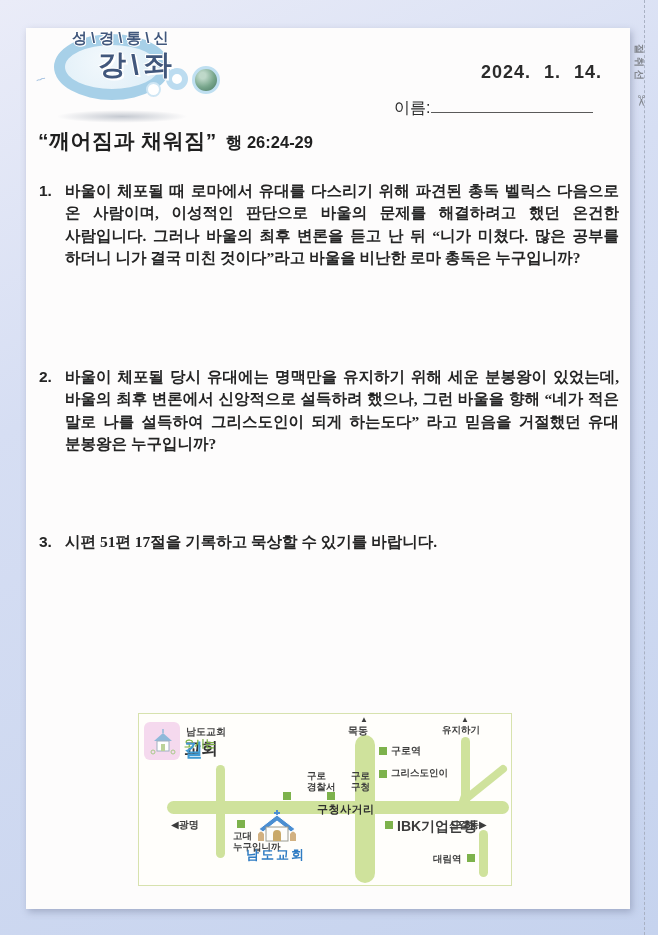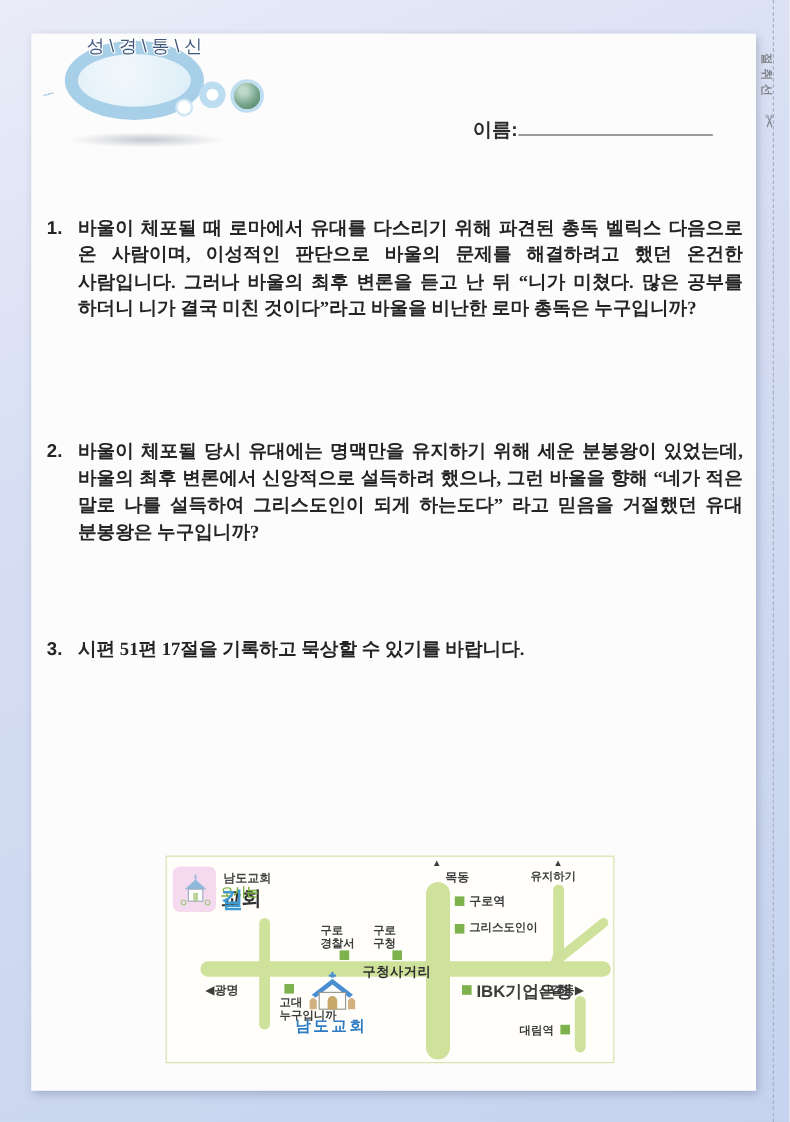--- a/index.html
+++ b/index.html
@@ -27,32 +27,32 @@
     position:absolute; left:20px; top:10px; width:116px; height:66px; border-radius:50%;
     border:11px solid #a7d0e8; background:radial-gradient(circle at 40% 35%,#f2f8fc,#dcedf7);
   }
   .logo-dot { position:absolute; left:112px; top:58px; width:15px; height:15px; border-radius:50%;
     background:#fff; border:2px solid #cfe6f4; }
   .logo-ringlet { position:absolute; left:132px; top:44px; width:22px; height:22px; border-radius:50%;
     background:#fff; border:6px solid #bcdcf0; }
   .logo-globe { position:absolute; left:158px; top:42px; width:28px; height:28px; border-radius:50%;
     border:3px solid #bfdff1;
     background:radial-gradient(circle at 35% 30%,#bed8c9 15%,#78a68c 55%,#52806a 90%); }
-  .logo-t1 { position:absolute; left:38px; top:5px; font-size:15px; font-weight:normal; color:#41577c;
+  .logo-t1 { position:absolute; left:38px; top:5px; font-size:15px; font-weight:bold; color:#41577c;
     letter-spacing:4px; text-shadow:-1px 0 #fff,1px 0 #fff,0 -1px #fff,0 1px #fff,1px 1px #fff,-1px -1px #fff; }
   .logo-t2 { position:absolute; left:64px; top:22px; font-size:28px; font-weight:bold; color:#41577c;
     letter-spacing:5px; text-shadow:-1px 0 #fff,1px 0 #fff,0 -1px #fff,0 1px #fff,2px 2px #fff,-1px -1px #fff; }
   .logo-shadow { position:absolute; left:22px; top:86px; width:132px; height:13px; border-radius:50%;
     background:radial-gradient(ellipse,rgba(140,150,165,.5),rgba(140,150,165,0) 70%); }
   .logo-scribble { position:absolute; left:2px; top:50px; color:#97b9dc; font-size:10px;
     transform:rotate(-18deg); letter-spacing:-2px; }
   
   .date { position:absolute; right:28px; top:34px; font-size:18px; font-weight:bold; color:#2b2b2b;
     word-spacing:7px; letter-spacing:1px; }
-  .name-row { position:absolute; left:368px; top:70px; font-size:16px; font-weight:bold; color:#2b2b2b; }
+  .name-row { position:absolute; left:368px; top:70px; font-size:16px; font-weight:normal; color:#2b2b2b; }
   .name-line { display:inline-block; width:162px; border-bottom:1.5px solid #5a5a5a; height:15px; margin-left:1px; }
   .title-row { position:absolute; left:12px; top:99px; color:#1f1f1f; white-space:nowrap; }
   .title-main { font-size:21px; font-weight:bold; letter-spacing:.5px; }
   .title-ref { font-size:16.5px; font-weight:bold; margin-left:9px; }
   
   .question { position:absolute; left:13px; width:580px; font-size:15.5px; line-height:22.4px;
     font-weight:bold; color:#242424; }
   .q-num { position:absolute; left:0; top:0; }
   .q-text { display:block; padding-left:26px; text-align:justify; word-break:keep-all;font-family:Liberation Serif, serif; }
   .q1 { top:152px; } .q2 { top:338px; } .q3 { top:503px; }
@@ -63,22 +63,22 @@
   .road { background:#cfe29c; }
   .road-h { left:28px; top:87px; width:342px; height:13px; border-radius:7px; }
   .road-mok { left:216px; top:21px; width:20px; height:148px; border-radius:10px; }
   .road-sin { left:322px; top:23px; width:9px; height:75px; border-radius:5px; }
   .road-left { left:77px; top:51px; width:9px; height:93px; border-radius:5px; }
   .road-drm { left:340px; top:116px; width:9px; height:47px; border-radius:5px; }
   .diag { left:316px; top:48px; width:54px; height:50px; }
   .maplabel { font-size:10px; font-weight:bold; color:#3c3c3c; white-space:nowrap; }
   .sq { width:8px; height:8px; background:#7db24c; }
   .tri { font-size:8px; color:#3c3c3c; }
-  .two-line { text-align:left; line-height:11px; font-size:9.5px; }
-  .lbl-intersection { left:163px; top:88px; font-size:11px; color:#2e2e2e; letter-spacing:.5px; }
+  .two-line { text-align:right; line-height:11px; font-size:9.5px; }
+  .lbl-intersection { left:178px; top:88px; font-size:11px; color:#2e2e2e; letter-spacing:.5px; }
   .legend-box { left:5px; top:8px; width:36px; height:38px; background:#f5d9ee; border-radius:6px; }
   .legend-name { left:47px; top:11px; font-size:10px; color:#444; }
   .legend-line { left:45px; top:23px; white-space:nowrap; position:absolute; }
   .legend-line .w1 { font-size:17px; font-weight:bold; color:#333; }
   .legend-line .w2 { font-size:10.5px; font-weight:bold; color:#7cb342; }
   .legend-line .w3 { font-size:19px; font-weight:bold; color:#3f9ad2; }
   .lbl-church { left:107px; top:132px; font-size:13px; color:#2f7cc3; letter-spacing:2px; font-weight:bold; }
   .church-svg { left:116px; top:95px; }
   .legend-svg { left:4px; top:6px; }
 </style>
@@ -87,25 +87,30 @@
 
 <div class="sheet">
 
   <div class="logo">
     <div class="logo-ring"></div>
     <div class="logo-shadow"></div>
     <div class="logo-dot"></div>
     <div class="logo-ringlet"></div>
     <div class="logo-globe"></div>
     <div class="logo-t1">성\경\통\신</div>
+    <div class="logo-t2">강\좌</div>
     <div class="logo-scribble">~~</div>
   </div>
 
+  <div class="date">2024. 1. 14.</div>
   <div class="name-row">
     <span>이름:</span><span class="name-line"></span>
+  </div>
+  <div class="title-row">
+    <span class="title-main">“깨어짐과 채워짐”</span><span class="title-ref">행 26:24-29</span>
   </div>
 
   <div class="question q1">
     <span class="q-num">1.</span>
     <span class="q-text">바울이 체포될 때 로마에서 유대를 다스리기 위해 파견된 총독 벨릭스 다음으로 온 사람이며, 이성적인 판단으로 바울의 문제를 해결하려고 했던 온건한 사람입니다. 그러나 바울의 최후 변론을 듣고 난 뒤 “니가 미쳤다. 많은 공부를 하더니 니가 결국 미친 것이다”라고 바울을 비난한 로마 총독은 누구입니까?</span>
   </div>
   <div class="question q2">
     <span class="q-num">2.</span>
     <span class="q-text">바울이 체포될 당시 유대에는 명맥만을 유지하기 위해 세운 분봉왕이 있었는데, 바울의 최후 변론에서 신앙적으로 설득하려 했으나, 그런 바울을 향해 “네가 적은 말로 나를 설득하여 그리스도인이 되게 하는도다” 라고 믿음을 거절했던 유대 분봉왕은 누구입니까?</span>
   </div>
@@ -137,21 +142,21 @@
     <div class="road road-sin"></div>
     <div class="road road-left"></div>
     <div class="road road-drm"></div>
     <div class="road road-h"></div>
     <svg class="diag" width="54" height="50" viewBox="0 0 54 50">
       <line x1="12" y1="36" x2="48" y2="7" stroke="#cfe29c" stroke-width="8" stroke-linecap="round"></line>
       <polygon points="2,45 16.5,41 7,30" fill="#cfe29c"></polygon>
     </svg>
 
     <div class="tri" style="left:221px; top:1px;">▲</div>
-    <div class="maplabel" style="left:232px; top:10px;">목동</div>
+    <div class="maplabel" style="left:209px; top:10px;">목동</div>
     <div class="tri" style="left:322px; top:1px;">▲</div>
     <div class="maplabel" style="left:303px; top:10px; font-size:9.5px;">유지하기</div>
 
     <div class="sq" style="left:240px; top:33px;"></div>
     <div class="maplabel" style="left:252px; top:30px;">구로역</div>
     <div class="sq" style="left:240px; top:56px;"></div>
     <div class="maplabel" style="left:252px; top:53px; font-size:9.5px;">그리스도인이</div>
 
     <div class="maplabel two-line" style="left:128px; top:56px; width:40px;">
       <span>구로</span>

